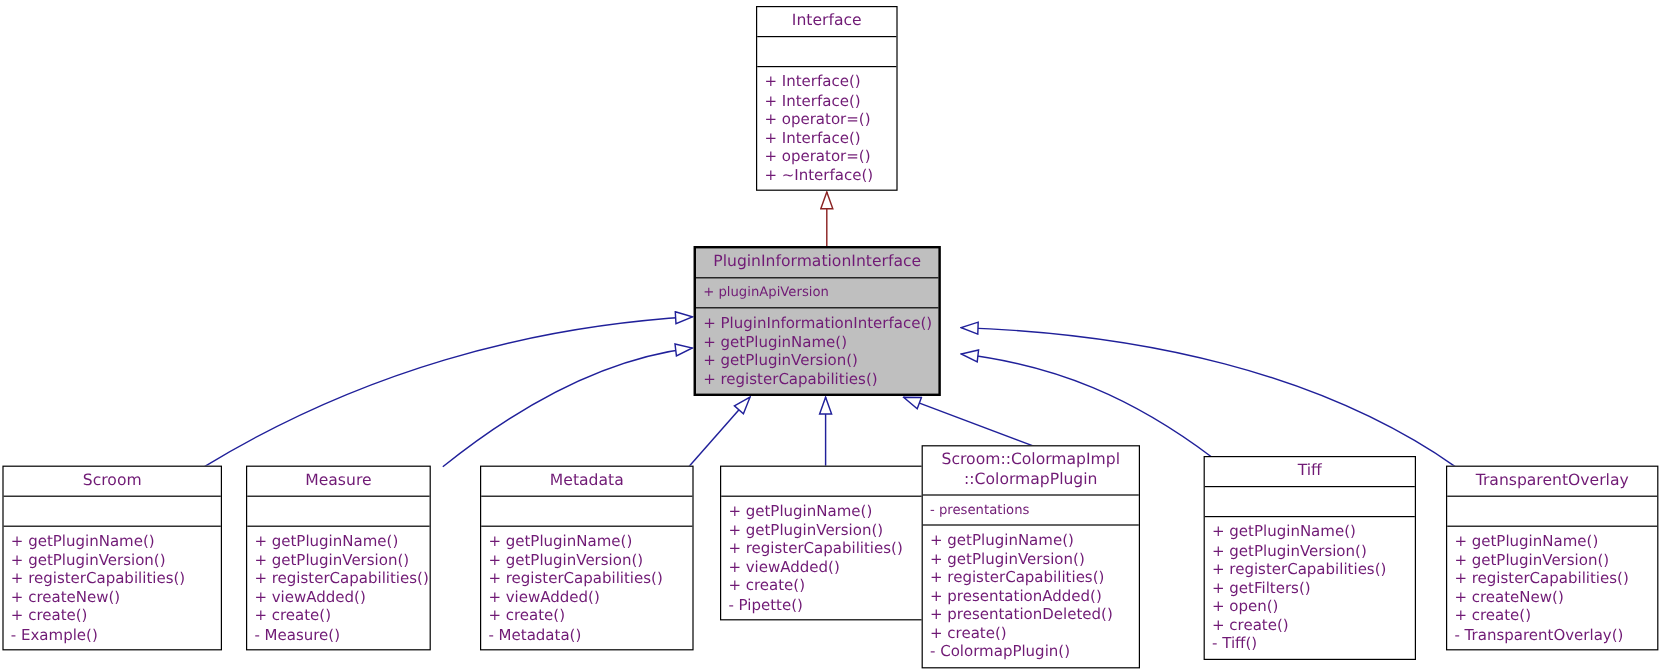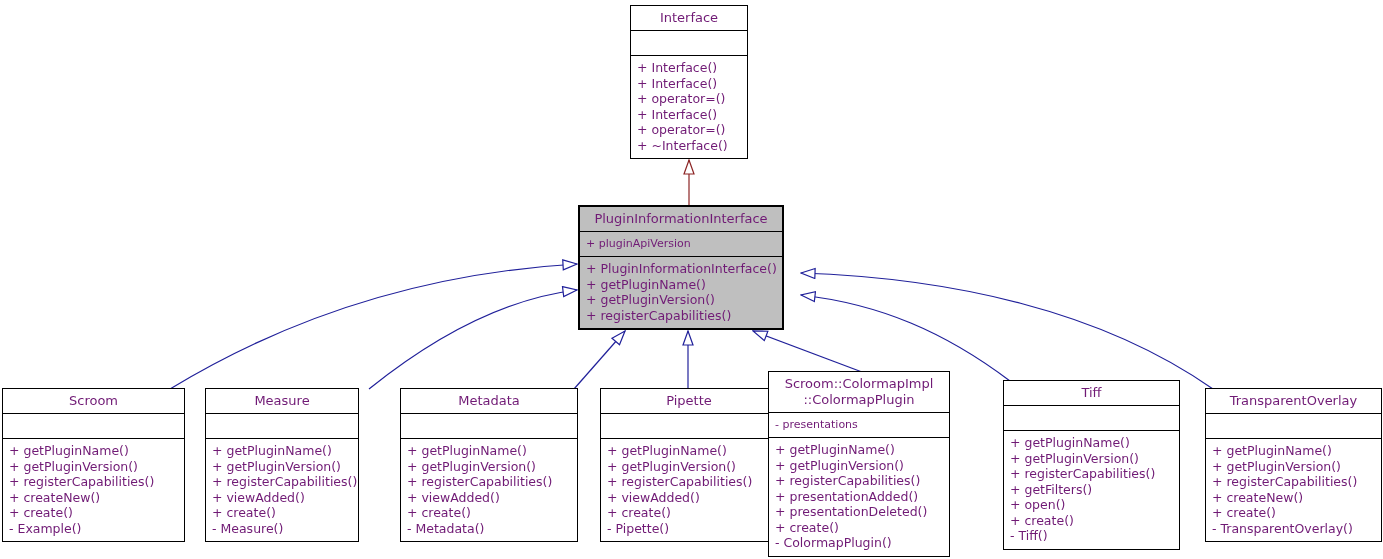--- a/index.html
+++ b/index.html
@@ -161,21 +161,20 @@
         <div>+ getPluginName()</div>
         <div>+ getPluginVersion()</div>
         <div>+ registerCapabilities()</div>
         <div>+ viewAdded()</div>
         <div>+ create()</div>
         <div>- Metadata()</div>
       </div>
   </div>
 
   <div class="uml-box" id="box-pipette">
-    <div class="uml-title">Pipette</div>
     <div class="uml-attrs"></div>
     <div class="uml-methods">
         <div>+ getPluginName()</div>
         <div>+ getPluginVersion()</div>
         <div>+ registerCapabilities()</div>
         <div>+ viewAdded()</div>
         <div>+ create()</div>
         <div>- Pipette()</div>
       </div>
   </div>

